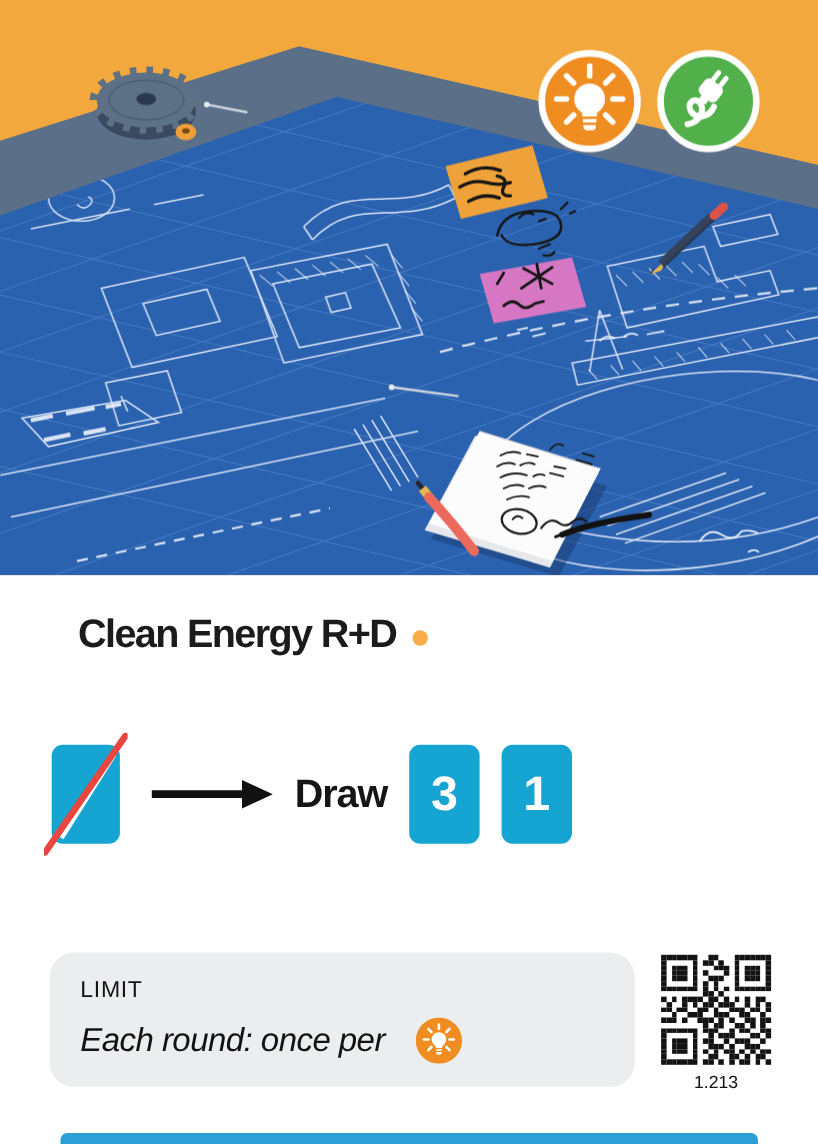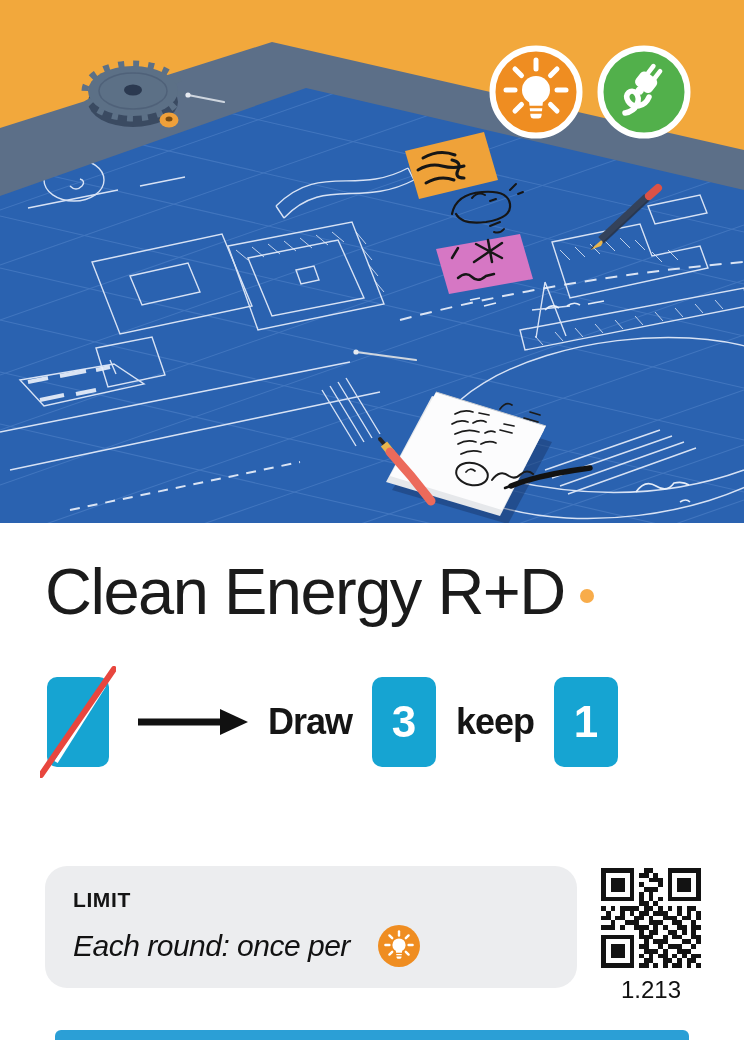--- a/index.html
+++ b/index.html
@@ -11,41 +11,41 @@
   :root{
     --cyan:#16A4D2; --limit-bg:#ECEDEF; --dot:#F8AC4A; --bar:#2B9FD6; --ink:#1B1B1B;
     --badge-orange:#EF8D21; --badge-green:#52B04B;
   }
   .art{position:absolute;left:0;top:0;display:block;}
   .badge{position:absolute;width:94px;height:94px;}
   .badge.bulb{left:489px;top:45px;}
   .badge.plug{left:597px;top:45px;}
 
   .title-row{position:absolute;left:45px;top:556px;display:flex;align-items:center;gap:15px;}
-  .title{font-size:65px;font-weight:400;letter-spacing:-1.5px;color:var(--ink);line-height:1.1;}
+  .title{font-size:36px;font-weight:700;letter-spacing:-1.5px;color:var(--ink);line-height:1.1;margin-left:26px;}
   .title-dot{width:14px;height:14px;border-radius:50%;background:var(--dot);margin-top:8px;}
 
   .action-row{position:absolute;left:40px;top:664px;height:116px;display:flex;align-items:center;gap:20px;}
   .action-text{font-size:36px;font-weight:700;color:#151515;letter-spacing:-1px;}
   .count-box{width:64px;height:90px;border-radius:10px;background:var(--cyan);
     display:flex;align-items:center;justify-content:center;
     color:#fff;font-size:44px;font-weight:700;}
 
   .limit-box{position:absolute;left:45px;top:866px;width:532px;height:122px;box-sizing:border-box;
     background:var(--limit-bg);border-radius:22px;padding:22px 28px 0 28px;}
-  .limit-heading{font-size:21px;font-weight:700;letter-spacing:.6px;color:#141414;}
+  .limit-heading{font-size:21px;font-weight:400;letter-spacing:.6px;color:#141414;}
   .limit-line{margin-top:13px;display:flex;align-items:center;gap:28px;
     font-style:italic;font-size:30px;color:#121212;letter-spacing:-0.5px;}
 
   .qr-wrap{position:absolute;left:601px;top:868px;width:100px;text-align:center;}
   .qr{display:grid;grid-template-columns:repeat(21,1fr);grid-auto-rows:1fr;
     width:100px;height:100px;background:#fff;}
   .qr i{display:block;}
   .qr i.on{background:#131313;}
-  .qr-label{margin-top:8px;font-size:24px;color:#111;}
+  .qr-label{margin-top:8px;font-size:16px;color:#111;}
 
   .bottom-bar{position:absolute;left:55px;top:1030px;width:634px;height:10px;
     background:var(--bar);border-radius:6px 6px 0 0;}
 </style>
 </head>
 <body>
 
 <svg class="art" width="744" height="523" viewBox="0 0 744 523">
   <rect width="744" height="523" fill="#F2A83C"></rect>
   <polygon points="0,128 272,42 744,150 744,523 0,523" fill="#5C6F88"></polygon>
@@ -244,21 +244,20 @@
     <rect x="7" y="11" width="62" height="90" rx="10" fill="#16A4D2"></rect>
     <path d="M16,96 L64,20" stroke="#fff" stroke-width="4"></path>
     <path d="M1,109 L74,3" stroke="#E8463E" stroke-width="6" stroke-linecap="round"></path>
   </svg>
   <svg width="112" height="30" viewBox="0 0 112 30">
     <path d="M2,15 L86,15" stroke="#111" stroke-width="7"></path>
     <polygon points="84,2 112,15 84,28" fill="#111"></polygon>
   </svg>
   <div class="action-text">Draw</div>
   <div class="count-box">3</div>
-  <div class="action-text">keep</div>
   <div class="count-box">1</div>
 </div>
 
 <div class="limit-box">
   <div class="limit-heading">LIMIT</div>
   <div class="limit-line">
     <span>Each round: once per</span>
     <svg width="42" height="42" viewBox="0 0 42 42">
       <circle cx="21" cy="21" r="21" fill="#EF8D21"></circle>
       <g fill="#fff">

